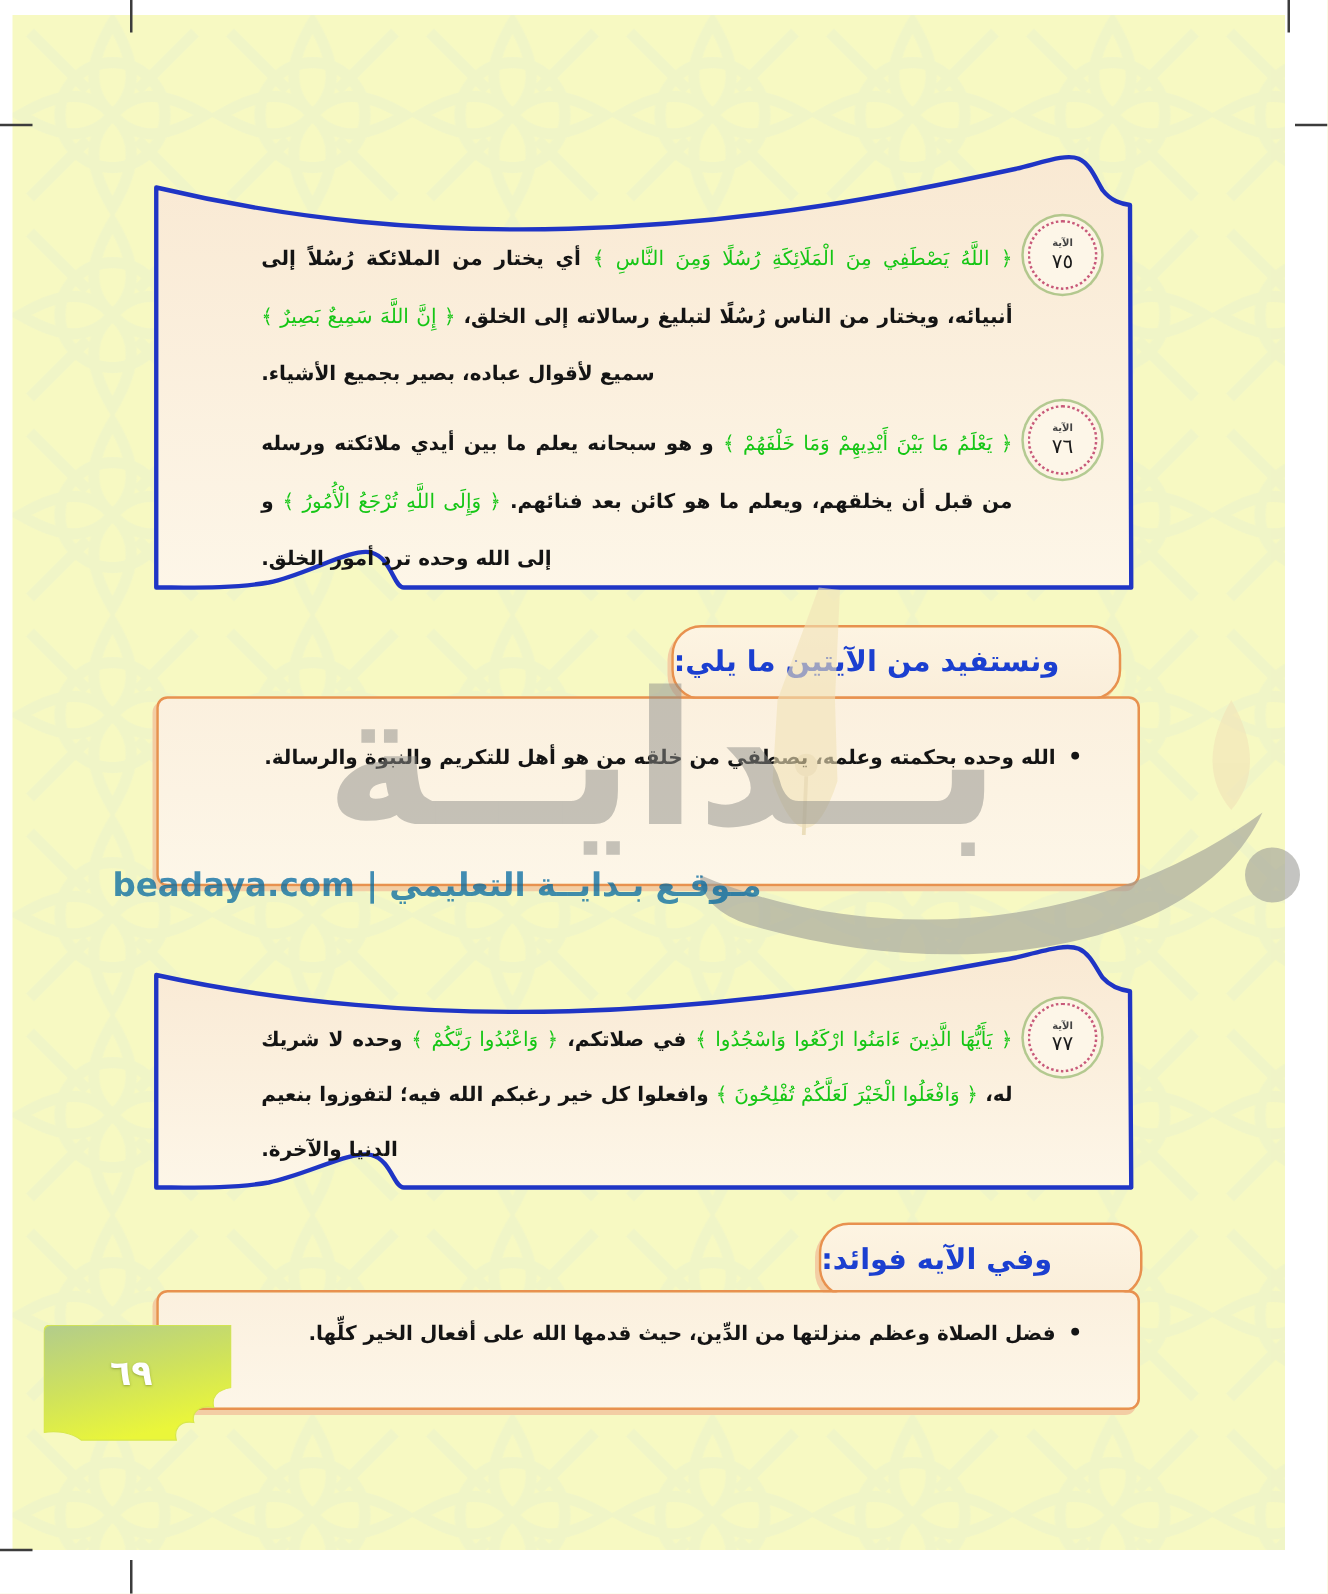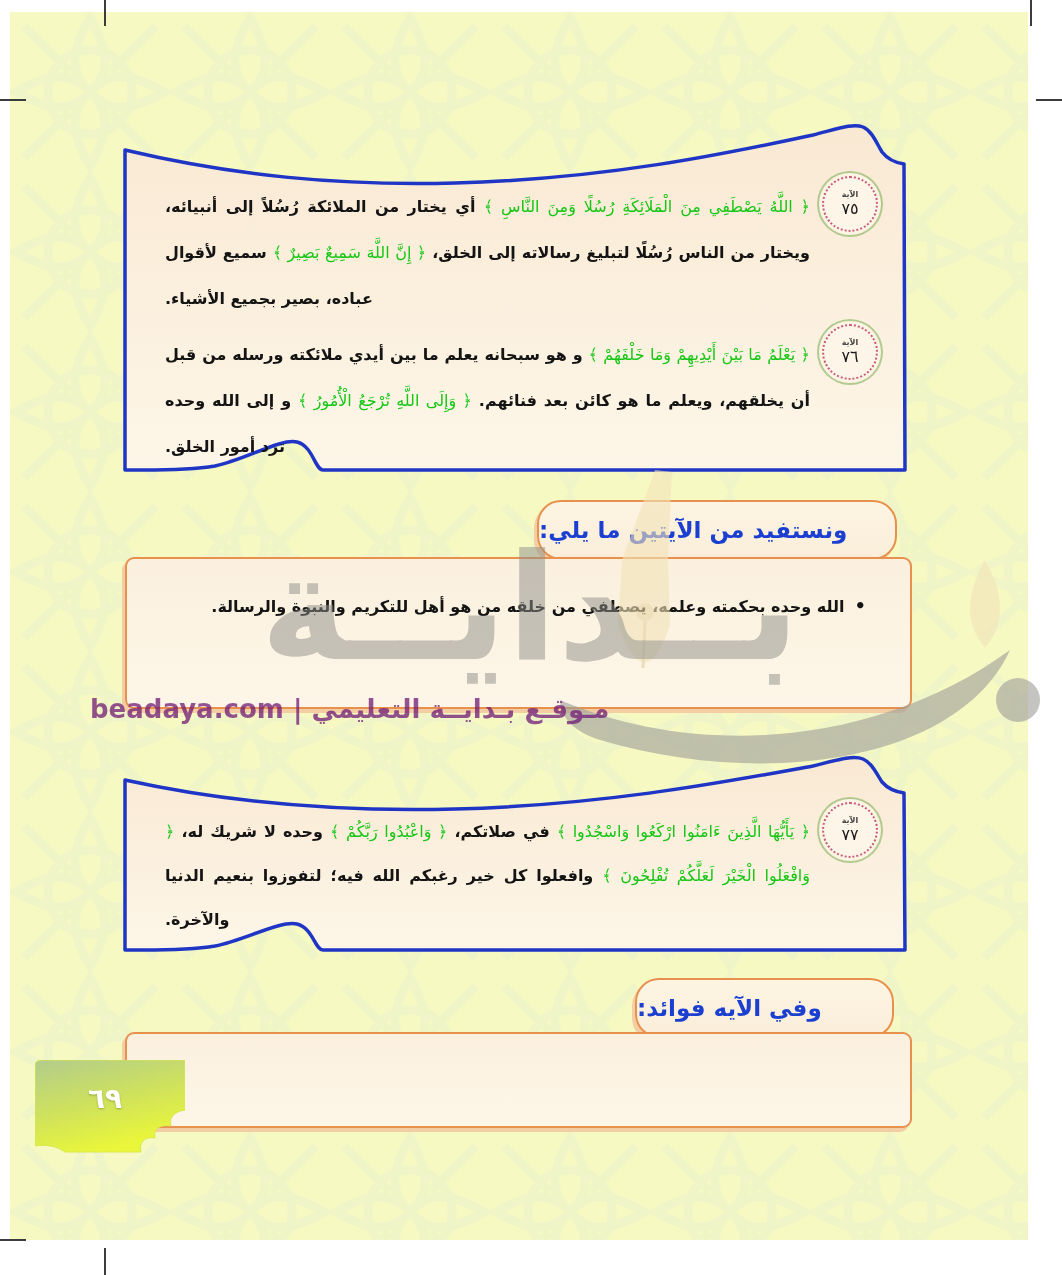--- a/index.html
+++ b/index.html
@@ -16,21 +16,21 @@
   .bg-pattern{position:absolute;left:0;top:0;z-index:1;opacity:.55;}
   
   .mark{position:absolute;background:#3c3c3c;z-index:6;}
 
   
   .scrollbox{position:absolute;z-index:2;}
   .scrollbox svg.frame{position:absolute;left:0;top:0;overflow:visible;}
   .scrollbox .content{
     position:relative;z-index:2;direction:rtl;
     text-align:justify;text-align-last:left;
-    color:#141414;font-weight:bold;
+    color:#141414;font-weight:bold;margin-left:44px;
   }
   .box1{left:125px;top:130px;width:783px;height:350px;}
   .box1 .content{padding:54px 30px 0 40px;font-size:16px;line-height:46px;}
   .box2{left:125px;top:762px;width:783px;height:196px;}
   .box2 .content{padding:48px 30px 0 40px;font-size:16px;line-height:44px;}
   .tafsir-par{margin:0 0 10px 0;}
   .quran{color:#15c615;font-weight:normal;}
   .medallion{
     float:right;width:52px;height:52px;border-radius:50%;
     border:2px dotted #c85a7a;background:#fdf6e8;
@@ -44,21 +44,21 @@
   
   .sec-header{
     position:absolute;z-index:2;
     background:linear-gradient(#fdf4e2,#faeeda);
     border:2.5px solid #e8914f;border-radius:24px;
     box-shadow:-3px 4px 0 #f3cda4;
     display:flex;align-items:center;justify-content:flex-end;
     color:#1b3fd0;font-weight:bold;font-size:23px;direction:rtl;
   }
   .header1{left:537px;top:500px;width:356px;height:56px;}
-  .header2{left:635px;top:978px;width:255px;height:56px;}
+  .header2{left:655px;top:978px;width:255px;height:56px;}
 
   
   .benefits{
     position:absolute;z-index:2;
     background:linear-gradient(#fbf0de,#fdf6e8);
     border:2.5px solid #e8914f;border-radius:9px;
     box-shadow:-3px 4px 0 #f3cda4;
     direction:rtl;color:#141414;
   }
   .bens1{left:125px;top:557px;width:783px;height:148px;}
@@ -73,21 +73,21 @@
 
   
   .watermark{position:absolute;left:0;top:0;width:898px;height:1275px;z-index:4;pointer-events:none;}
   .wm-big{
     position:absolute;left:150px;top:520px;width:760px;text-align:center;
     font-size:148px;font-weight:bold;color:#8f8f8a;opacity:.5;
     direction:rtl;letter-spacing:2px;line-height:1.2;
   }
   .wm-site{
     position:absolute;left:90px;top:694px;
-    font-size:26px;font-weight:bold;color:#701a75;opacity:.75;direction:rtl;
+    font-size:26px;font-weight:bold;color:#0369a1;opacity:.75;direction:rtl;
   }
   .wm-shapes{position:absolute;left:0;top:0;}
 
   
   .page-badge{position:absolute;left:35px;top:1060px;width:150px;height:95px;z-index:3;}
   .page-badge .num{
     position:absolute;left:0;top:22px;width:140px;text-align:center;
     color:#ffffff;font-size:28px;font-weight:bold;text-shadow:0 1px 2px rgba(90,110,20,.5);
   }
 </style>
@@ -210,20 +210,21 @@
     </p>
   </div>
 </div>
 
 <div class="sec-header header2">
   <span>وفي الآيه فوائد:</span>
 </div>
 
 <div class="benefits bens2">
   <ul>
+    <li><span class="dot">•</span><span>فضل الصلاة وعظم منزلتها من الدِّين، حيث قدمها الله على أفعال الخير كلِّها.</span></li>
   </ul>
 </div>
 
 <div class="page-badge">
   <svg width="150" height="95" viewBox="0 0 150 95" aria-hidden="true">
     <defs>
       <linearGradient id="badgeg" x1="0" y1="0" x2="0.4" y2="1">
         <stop offset="0" stop-color="#b2cc8c"></stop>
         <stop offset="0.55" stop-color="#cfe25c"></stop>
         <stop offset="1" stop-color="#eaf63a"></stop>

